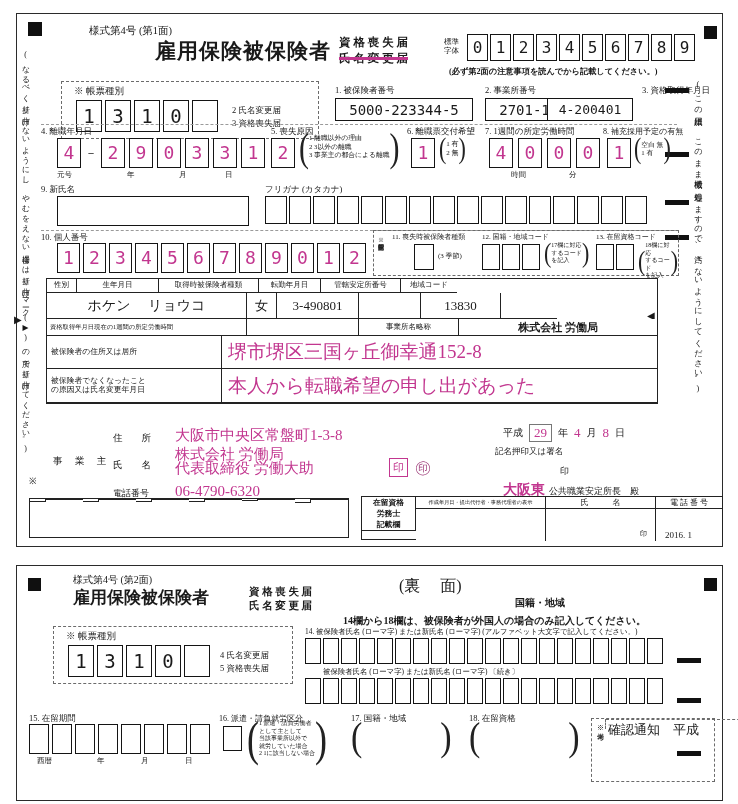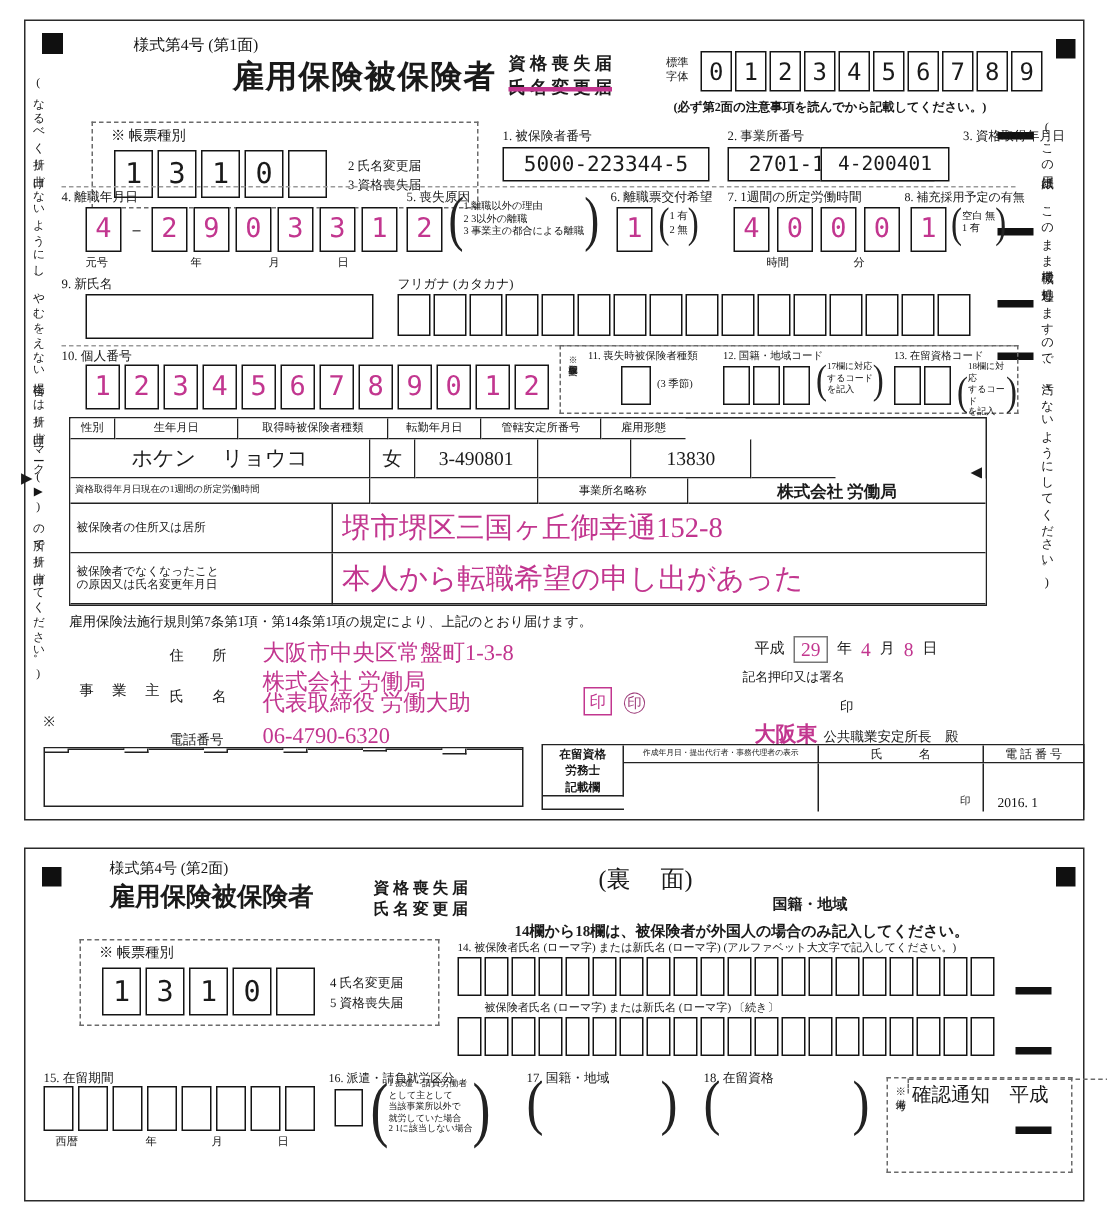--- a/index.html
+++ b/index.html
@@ -211,21 +211,21 @@
       </div>
     </div>
 
     <div class="f tbl" style="left:29px;top:264px;width:612px">
       <div class="tr" style="height:14px">
         <div class="tc lb" style="width:30px;font-size:7.5px">性別</div>
         <div class="tc lb" style="width:82px;font-size:7.5px">生年月日</div>
         <div class="tc lb" style="width:100px;font-size:7.5px">取得時被保険者種類</div>
         <div class="tc lb" style="width:62px;font-size:7.5px">転勤年月日</div>
         <div class="tc lb" style="width:80px;font-size:7.5px">管轄安定所番号</div>
-        <div class="tc lb" style="width:56px;font-size:7.5px">雇用形態</div>
+        <div class="tc lb" style="width:56px;font-size:7.5px">地域コード</div>
       </div>
       <div class="tr" style="height:26px">
         <div class="tc" style="width:200px;font-size:14px">ホケン　 リョウコ</div>
         <div class="tc" style="width:30px;font-size:13px">女</div>
         <div class="tc" style="width:82px;font-size:13px">3-490801</div>
         <div class="tc" style="width:62px"></div>
         <div class="tc" style="width:80px;font-size:13px">13830</div>
         <div class="tc" style="width:56px"></div>
       </div>
       <div class="tr" style="height:17px">
@@ -238,21 +238,20 @@
         <div class="tc lb" style="width:175px;font-size:7.8px;justify-content:flex-start;padding-left:4px">被保険者の住所又は居所</div>
         <div class="tc hw" style="width:435px;font-size:19px;justify-content:flex-start;padding-left:6px">堺市堺区三国ヶ丘御幸通152-8</div>
       </div>
       <div class="tr" style="height:34px">
         <div class="tc lb pre" style="width:175px;font-size:7.8px;justify-content:flex-start;padding-left:4px;white-space:pre-line">被保険者でなくなったこと
 の原因又は氏名変更年月日</div>
         <div class="tc hw" style="width:435px;font-size:19px;justify-content:flex-start;padding-left:6px">本人から転職希望の申し出があった</div>
       </div>
     </div>
 
-    <div class="f lb" style="left:29px;top:395px;font-size:9px">雇用保険法施行規則第7条第1項・第14条第1項の規定により、上記のとおり届けます。</div>
     <div class="f row" style="left:486px;top:410px;align-items:center;gap:6px">
       <span class="lb" style="font-size:10px">平成</span>
       <span class="hw" style="font-size:13px;border:1px solid #777;padding:0 4px">29</span>
       <span class="lb" style="font-size:10px">年</span>
       <span class="hw" style="font-size:13px">4</span>
       <span class="lb" style="font-size:10px">月</span>
       <span class="hw" style="font-size:13px">8</span>
       <span class="lb" style="font-size:10px">日</span>
     </div>
 

